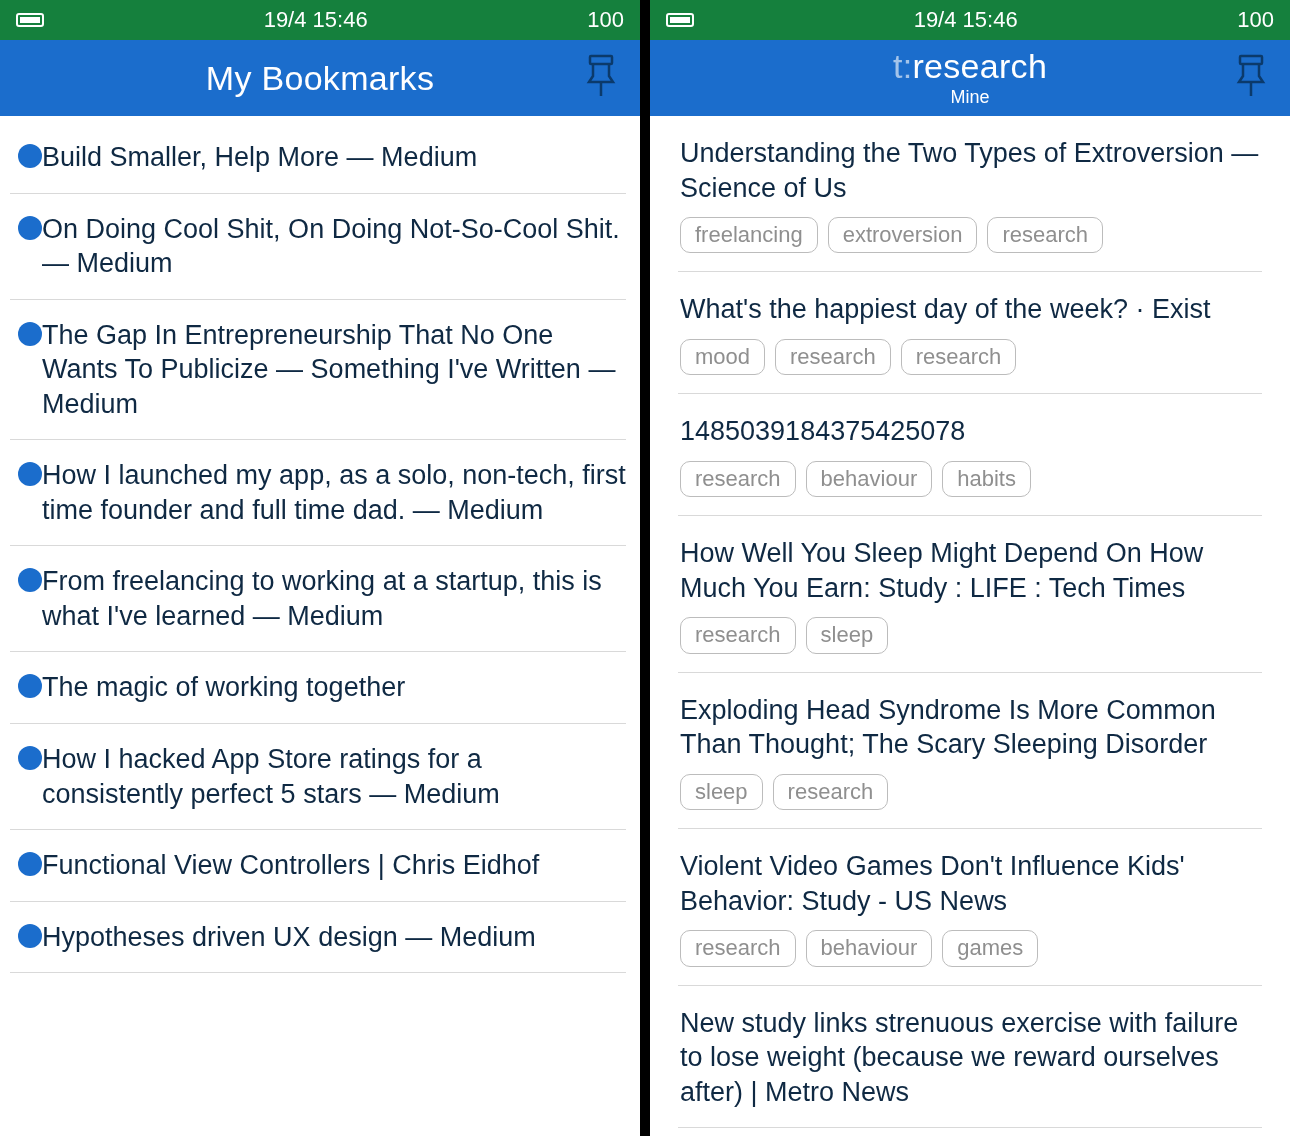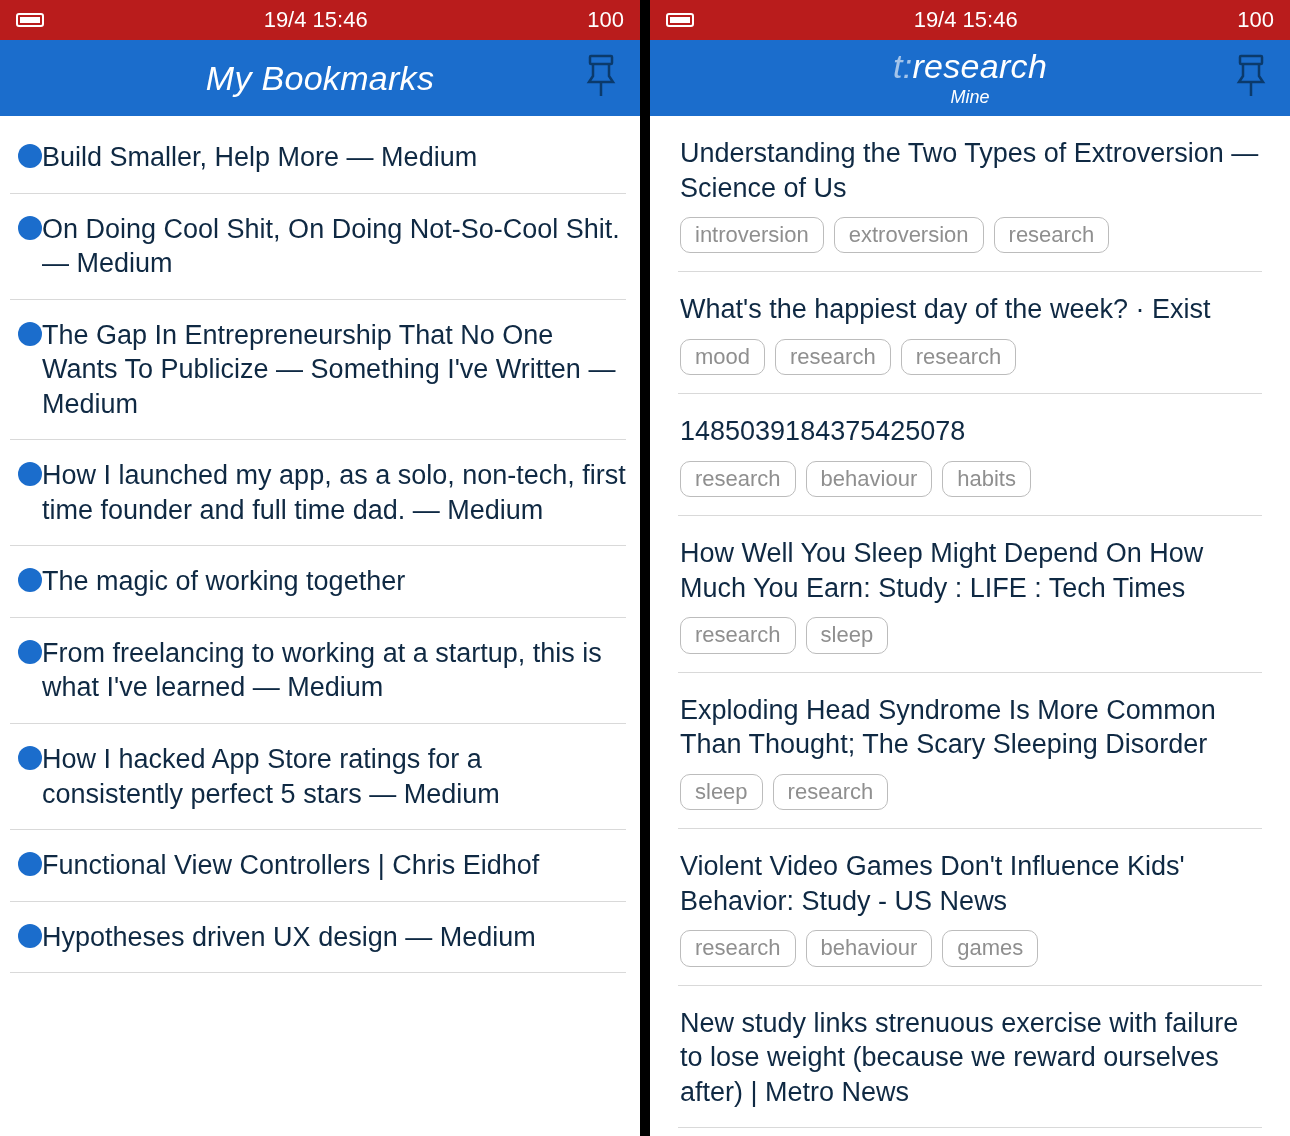--- a/index.html
+++ b/index.html
@@ -18,21 +18,21 @@
     flex-direction: column;
     overflow: hidden;
   }
   .divider {
     width: 10px;
     height: 1136px;
     background: #000;
   }
   .status-bar {
     height: 40px;
-    background: #b91c1c;
+    background: #15803d;
     color: #fff;
     display: flex;
     align-items: center;
     justify-content: space-between;
     padding: 0 16px;
     font-size: 22px;
     font-weight: 500;
   }
   .status-left { display: flex; align-items: center; gap: 6px; }
   .battery-icon {
@@ -50,21 +50,20 @@
     background: #fff;
   }
   .header {
     background: #1b6dcc;
     color: #fff;
     height: 76px;
     display: flex;
     align-items: center;
     justify-content: center;
     position: relative;
-    font-style: italic;
   }
   .header-title {
     font-size: 34px;
     font-weight: 400;
     letter-spacing: 0.3px;
   }
   .header-sub {
     display: flex;
     flex-direction: column;
     align-items: center;
@@ -173,25 +172,25 @@
       <div class="list-item">
         <span class="bullet"></span>
         <div class="item-title">The Gap In Entrepreneurship That No One Wants To Publicize — Something I've Written — Medium</div>
       </div>
       <div class="list-item">
         <span class="bullet"></span>
         <div class="item-title">How I launched my app, as a solo, non-tech, first time founder and full time dad. — Medium</div>
       </div>
       <div class="list-item">
         <span class="bullet"></span>
+        <div class="item-title">From freelancing to working at a startup, this is what I've learned — Medium</div>
+      </div>
+      <div class="list-item">
+        <span class="bullet"></span>
         <div class="item-title">The magic of working together</div>
-      </div>
-      <div class="list-item">
-        <span class="bullet"></span>
-        <div class="item-title">From freelancing to working at a startup, this is what I've learned — Medium</div>
       </div>
       <div class="list-item">
         <span class="bullet"></span>
         <div class="item-title">How I hacked App Store ratings for a consistently perfect 5 stars — Medium</div>
       </div>
       <div class="list-item">
         <span class="bullet"></span>
         <div class="item-title">Functional View Controllers | Chris Eidhof</div>
       </div>
       <div class="list-item">
@@ -223,21 +222,21 @@
         <rect x="6" y="2" width="22" height="8" rx="1"></rect>
         <path d="M9 10 L9 22 L5 28 L29 28 L25 22 L25 10"></path>
         <line x1="17" y1="28" x2="17" y2="42"></line>
       </svg>
     </span>
   </div>
   <div class="list right-list" id="right-list">
       <div class="list-item">
         <div class="item-title">Understanding the Two Types of Extroversion — Science of Us</div>
         <div class="tags">
-          <span class="tag">introversion</span>
+          <span class="tag">freelancing</span>
           <span class="tag">extroversion</span>
           <span class="tag">research</span>
         </div>
       </div>
       <div class="list-item">
         <div class="item-title">What's the happiest day of the week? · Exist</div>
         <div class="tags">
           <span class="tag">mood</span>
           <span class="tag">research</span>
           <span class="tag">research</span>

